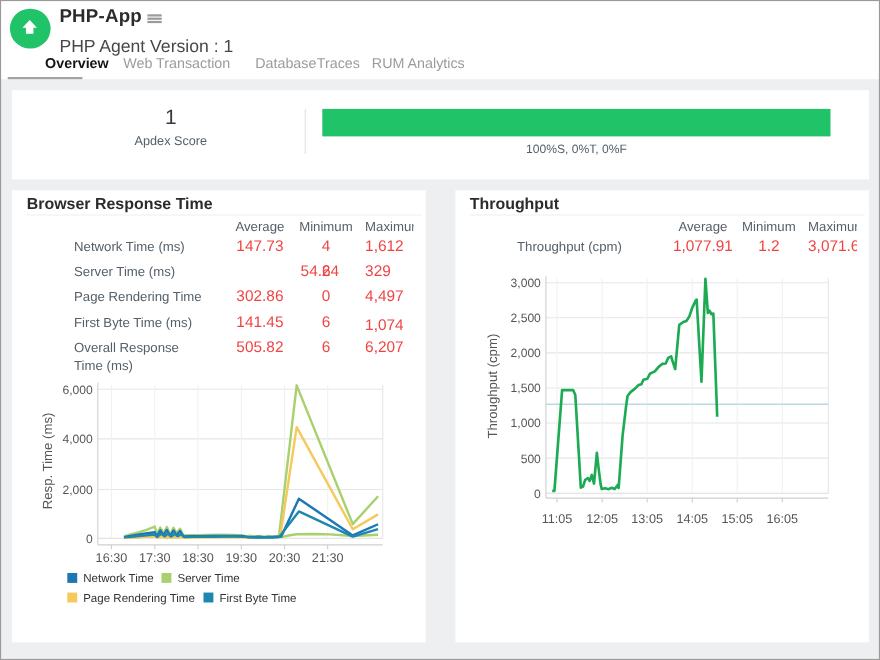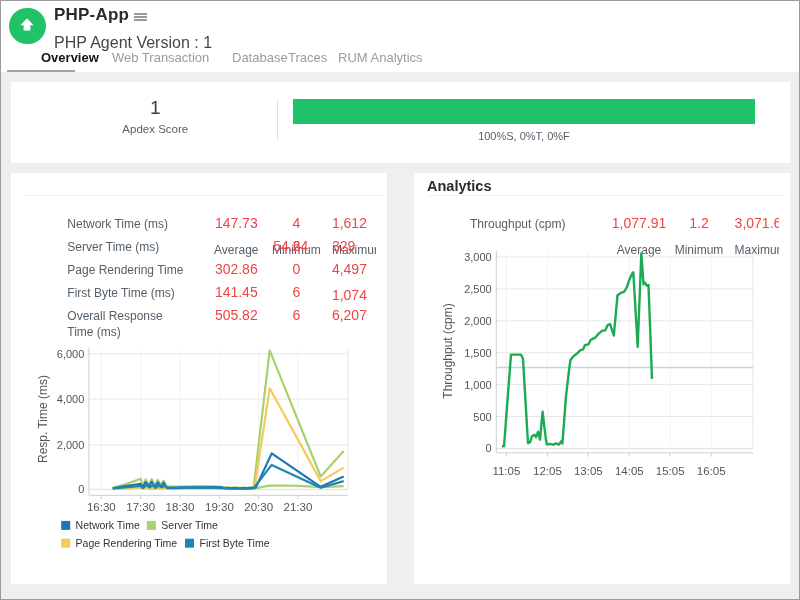--- a/index.html
+++ b/index.html
@@ -9,21 +9,21 @@
 .card { position:absolute; background:#fff; }
 #logo { position:absolute; left:9px; top:7.5px; width:36.5px; height:36.5px; border-radius:50%; background:#21c369; }
 #appname { position:absolute; left:54px; top:5px; font-size:17px; font-weight:bold; color:#2b2b2b; letter-spacing:0.2px; }
 #burger div { position:absolute; left:133.5px; width:13.5px; height:2px; background:#9a9a9a; }
 #agentver { position:absolute; left:54px; top:33.5px; font-size:16px; color:#474747; }
 .tab { position:absolute; top:50px; font-size:13px; color:#9b9b9b;margin-left:28px; }
 #tab-ov { color:#141414; font-weight:bold; }
 #tabline { position:absolute; left:7px; top:69.5px; width:68px; height:2.5px; background:#a3a3a3; }
 .cardtitle { position:absolute; left:13px; top:4.5px; font-size:14.5px; font-weight:bold; color:#2b2b2b; }
 .titleline { position:absolute; left:13px; top:21.5px; right:4px; height:1px; background:#f0f0f0; }
-.th { position:absolute; font-size:12px; color:#55606a;margin-top:44px; }
+.th { position:absolute; font-size:12px; color:#55606a; }
 .tl { position:absolute; font-size:12px; color:#55606a; }
 .tv { position:absolute; font-size:14px; color:#ef4444; }
 </style></head>
 <body>
 <div id="frame">
   <div id="content-bg"></div>
   <div id="outerborder"></div>
 
   <div id="logo"></div>
   <svg width="26" height="26" style="position:absolute;left:14px;top:12px">
@@ -45,20 +45,21 @@
 
   <div class="card" style="left:11.3px;top:82px;width:778.7px;height:80.6px">
     <div style="position:absolute;left:110px;top:14.7px;width:68px;text-align:center;font-size:19px;color:#3a3a3a">1</div>
     <div style="position:absolute;left:95px;top:41px;width:98px;text-align:center;font-size:11.5px;color:#55606a">Apdex Score</div>
     <div style="position:absolute;left:265.7px;top:17px;width:1px;height:41px;background:#e0e0e0"></div>
     <div style="position:absolute;left:281.7px;top:17px;width:462px;height:25px;background:#21c368"></div>
     <div style="position:absolute;left:281.7px;top:48px;width:462px;text-align:center;font-size:11px;color:#55606a">100%S, 0%T, 0%F</div>
   </div>
 
   <div class="card" style="left:11.3px;top:173px;width:376px;height:411px;overflow:hidden">
+    <div class="cardtitle">Browser Response Time</div>
     <div class="titleline"></div>
     <div style="position:absolute;left:0;top:0;width:365px;height:175px;overflow:hidden">
 <div class="th" style="left:183px;top:25.9px;width:84px;text-align:center">Average</div>
 <div class="th" style="left:255px;top:25.9px;width:60px;text-align:center">Minimum</div>
 <div class="th" style="left:320.6px;top:25.9px">Maximum</div>
 <div class="tl" style="left:56px;top:43.8px;width:130px;line-height:15.5px">Network Time (ms)</div>
 <div class="tv" style="left:165px;top:41.8px;width:120px;text-align:center">147.73</div>
 <div class="tv" style="left:255px;top:41.8px;width:60px;text-align:center">4</div>
 <div class="tv" style="left:320.6px;top:41.8px">1,612</div>
 <div class="tl" style="left:56px;top:66.9px;width:130px;line-height:15.5px">Server Time (ms)</div>
@@ -119,21 +120,21 @@
 <rect x="135.8" y="347.9" width="9" height="9" fill="#a9d06e"></rect>
 <text x="150.3" y="356.4" font-size="10.5" fill="#333" font-family="Liberation Sans, sans-serif">Server Time</text>
 <rect x="50.2" y="365.7" width="9" height="9" fill="#f5c95b"></rect>
 <text x="64.6" y="374.2" font-size="10.5" fill="#333" font-family="Liberation Sans, sans-serif">Page Rendering Time</text>
 <rect x="174.0" y="365.7" width="9" height="9" fill="#1d87ae"></rect>
 <text x="188.5" y="374.2" font-size="10.5" fill="#333" font-family="Liberation Sans, sans-serif">First Byte Time</text>
 </svg>
   </div>
 
   <div class="card" style="left:414px;top:173px;width:376px;height:411px;overflow:hidden">
-    <div class="cardtitle">Analytics</div>
+    <div class="cardtitle">Throughput</div>
     <div class="titleline"></div>
     <div style="position:absolute;left:0;top:0;width:365px;height:175px;overflow:hidden">
 <div class="th" style="left:183px;top:25.9px;width:84px;text-align:center">Average</div>
 <div class="th" style="left:255px;top:25.9px;width:60px;text-align:center">Minimum</div>
 <div class="th" style="left:320.6px;top:25.9px">Maximum</div>
 <div class="tl" style="left:56px;top:43.8px;width:130px;line-height:15.5px">Throughput (cpm)</div>
 <div class="tv" style="left:165px;top:41.8px;width:120px;text-align:center">1,077.91</div>
 <div class="tv" style="left:255px;top:41.8px;width:60px;text-align:center">1.2</div>
 <div class="tv" style="left:320.6px;top:41.8px">3,071.68</div>
     </div>

